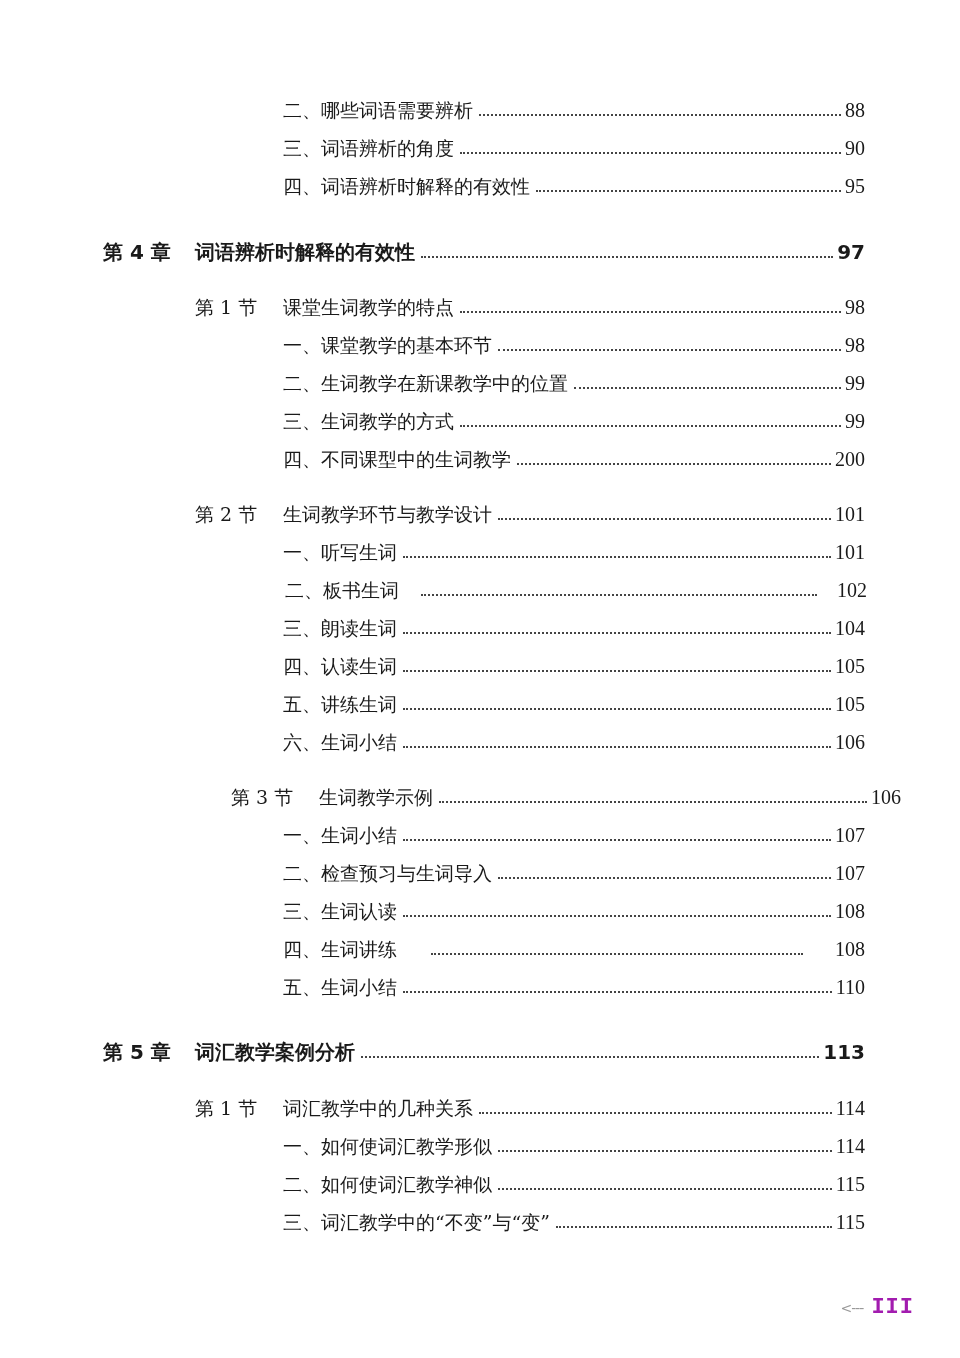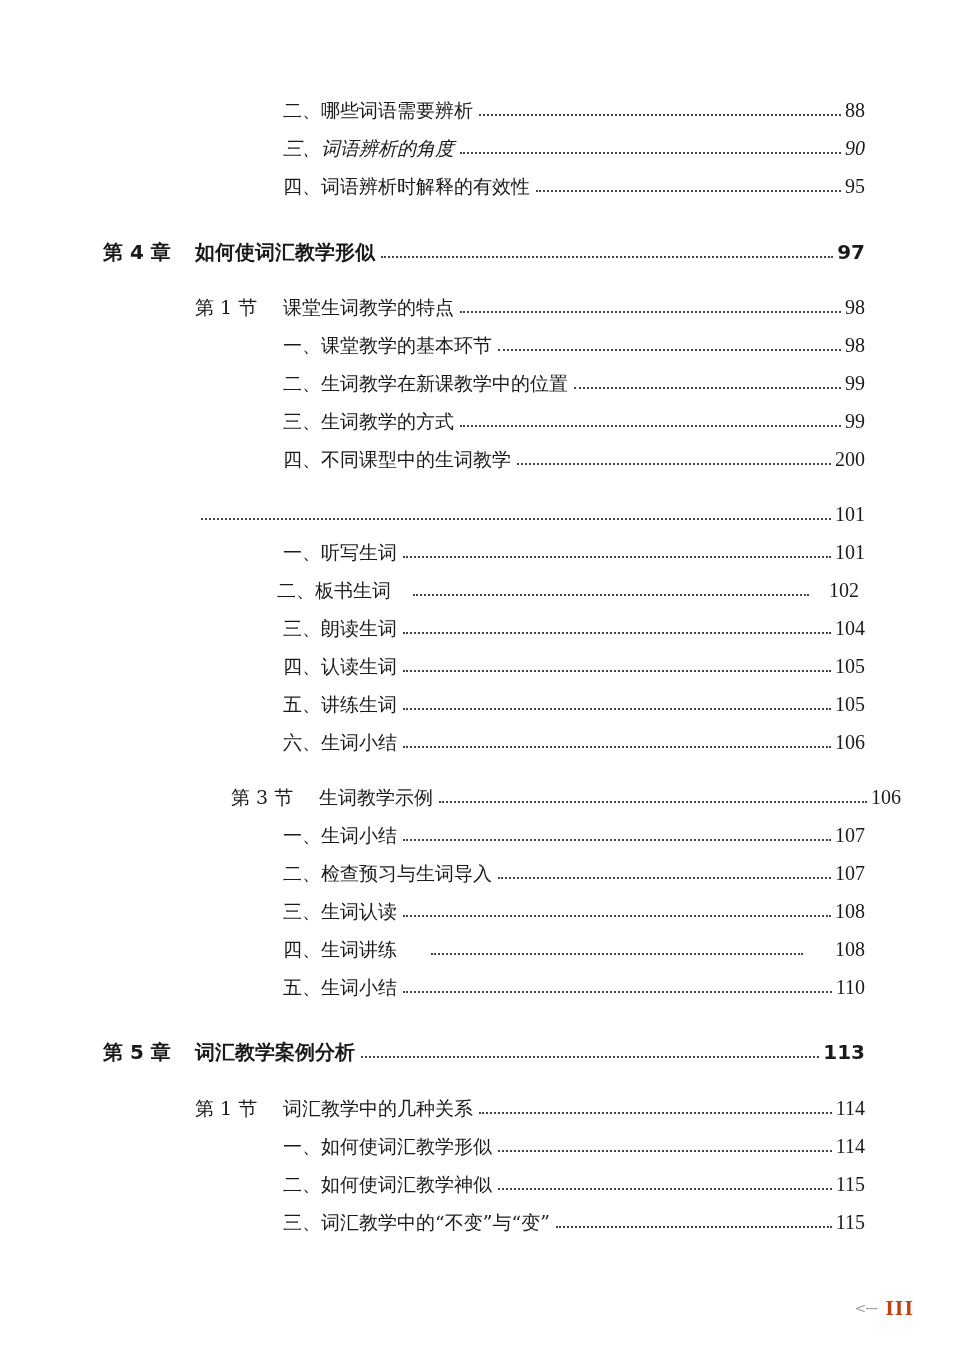--- a/index.html
+++ b/index.html
@@ -9,45 +9,45 @@
     }
     .toc-row { position: absolute; display: flex; align-items: flex-end; height: 30px; }
     .toc-row .label { white-space: nowrap; font-size: 19px; line-height: 24px; }
     .toc-row .leader { flex: 1; border-bottom: 2px dotted #444; margin: 0 4px 6px 6px; height: 0; }
     .toc-row .page { font-family: "Liberation Serif", serif; font-size: 20px; line-height: 24px; white-space: nowrap; }
     .chapter .label, .chapter .page { font-family: "DejaVu Sans", "Liberation Sans", sans-serif; font-weight: bold; font-size: 20px; }
     .chapter .num { display: inline-block; width: 92px; }
     .section .num { display: inline-block; width: 88px; }
     .footer { position: absolute; right: 46px; top: 1295px; display: flex; align-items: center; gap: 8px; }
     .footer .arrow { color: #999; font-size: 14px; font-family: "DejaVu Sans", sans-serif; letter-spacing: -1px; }
-    .footer .roman { font-family: Liberation Serif, serif; font-weight: bold; font-size: 22px; color: #c2410c; letter-spacing: 1px; }
+    .footer .roman { font-family: Liberation Mono, monospace; font-weight: bold; font-size: 22px; color: #a21caf; letter-spacing: 1px; }
   </style>
 </head>
 <body>
 
 <div>
 
   <div class="toc-row item" style="left:283px; width:582px; top:92px;">
     <span class="label">二、哪些词语需要辨析</span>
       <span class="leader"></span>
       <span class="page">88</span>
   </div>
-  <div class="toc-row item" style="left:283px; width:582px; top:130px;font-style:italic;">
+  <div class="toc-row item" style="left:283px; width:582px; top:130px;">
     <span class="label">三、词语辨析的角度</span>
       <span class="leader"></span>
       <span class="page">90</span>
   </div>
   <div class="toc-row item" style="left:283px; width:582px; top:168px;">
     <span class="label">四、词语辨析时解释的有效性</span>
       <span class="leader"></span>
       <span class="page">95</span>
   </div>
 
   <div class="toc-row chapter" style="left:103px; width:762px; top:234px;">
-    <span class="label"><span class="num">第 4 章</span><span>如何使词汇教学形似</span></span>
+    <span class="label"><span class="num">第 4 章</span><span>词语辨析时解释的有效性</span></span>
       <span class="leader"></span>
       <span class="page">97</span>
   </div>
 
   <div class="toc-row section" style="left:195px; width:670px; top:289px;">
     <span class="label"><span class="num">第 1 节</span><span>课堂生词教学的特点</span></span>
       <span class="leader"></span>
       <span class="page">98</span>
   </div>
   <div class="toc-row item" style="left:283px; width:582px; top:327px;">
@@ -65,29 +65,30 @@
       <span class="leader"></span>
       <span class="page">99</span>
   </div>
   <div class="toc-row item" style="left:283px; width:582px; top:441px;">
     <span class="label">四、不同课型中的生词教学</span>
       <span class="leader"></span>
       <span class="page">200</span>
   </div>
 
   <div class="toc-row section" style="left:195px; width:670px; top:496px;">
+    <span class="label"><span class="num">第 2 节</span><span>生词教学环节与教学设计</span></span>
       <span class="leader"></span>
       <span class="page">101</span>
   </div>
   <div class="toc-row item" style="left:283px; width:582px; top:534px;">
     <span class="label">一、听写生词</span>
       <span class="leader"></span>
       <span class="page">101</span>
   </div>
-  <div class="toc-row item" style="left:277px; width:582px; top:572px;gap:16px;">
+  <div class="toc-row item" style="left:285px; width:582px; top:572px;gap:16px;">
     <span class="label">二、板书生词</span>
       <span class="leader"></span>
       <span class="page">102</span>
   </div>
   <div class="toc-row item" style="left:283px; width:582px; top:610px;">
     <span class="label">三、朗读生词</span>
       <span class="leader"></span>
       <span class="page">104</span>
   </div>
   <div class="toc-row item" style="left:283px; width:582px; top:648px;">

